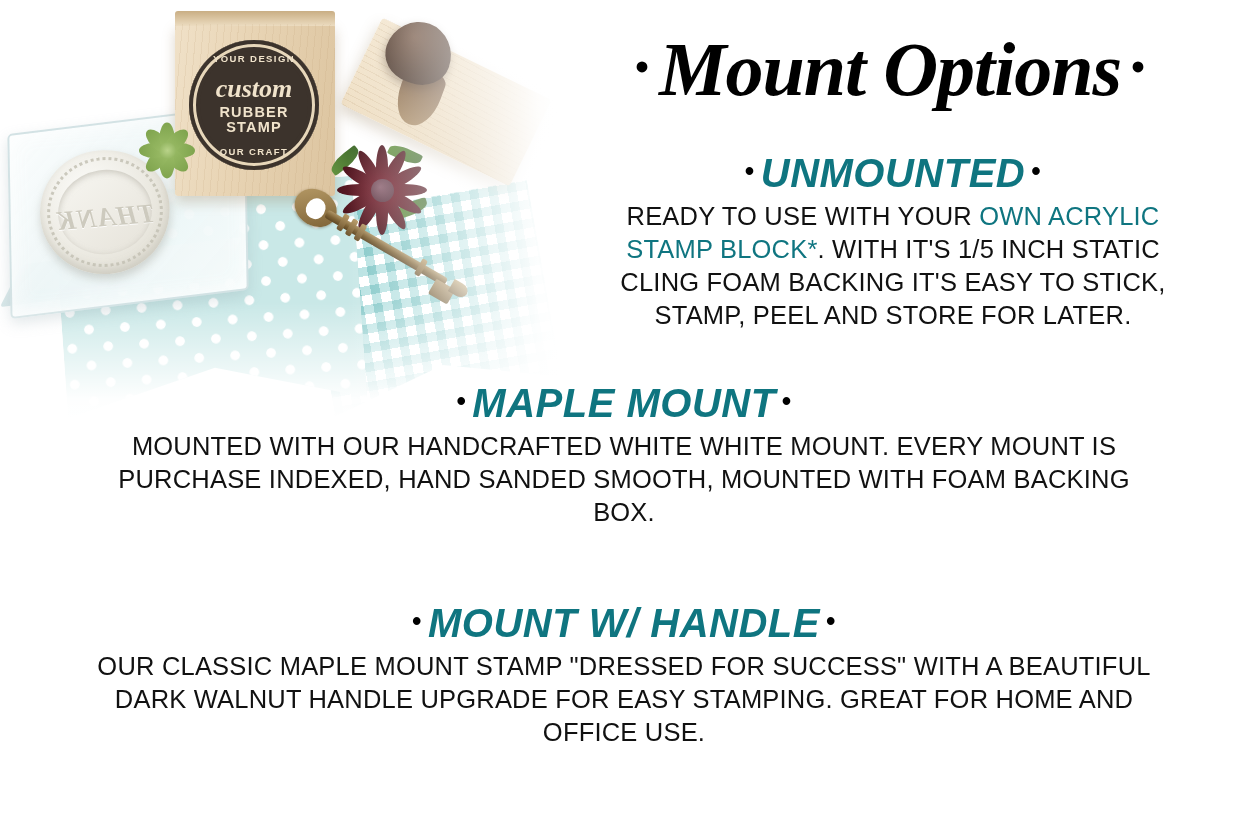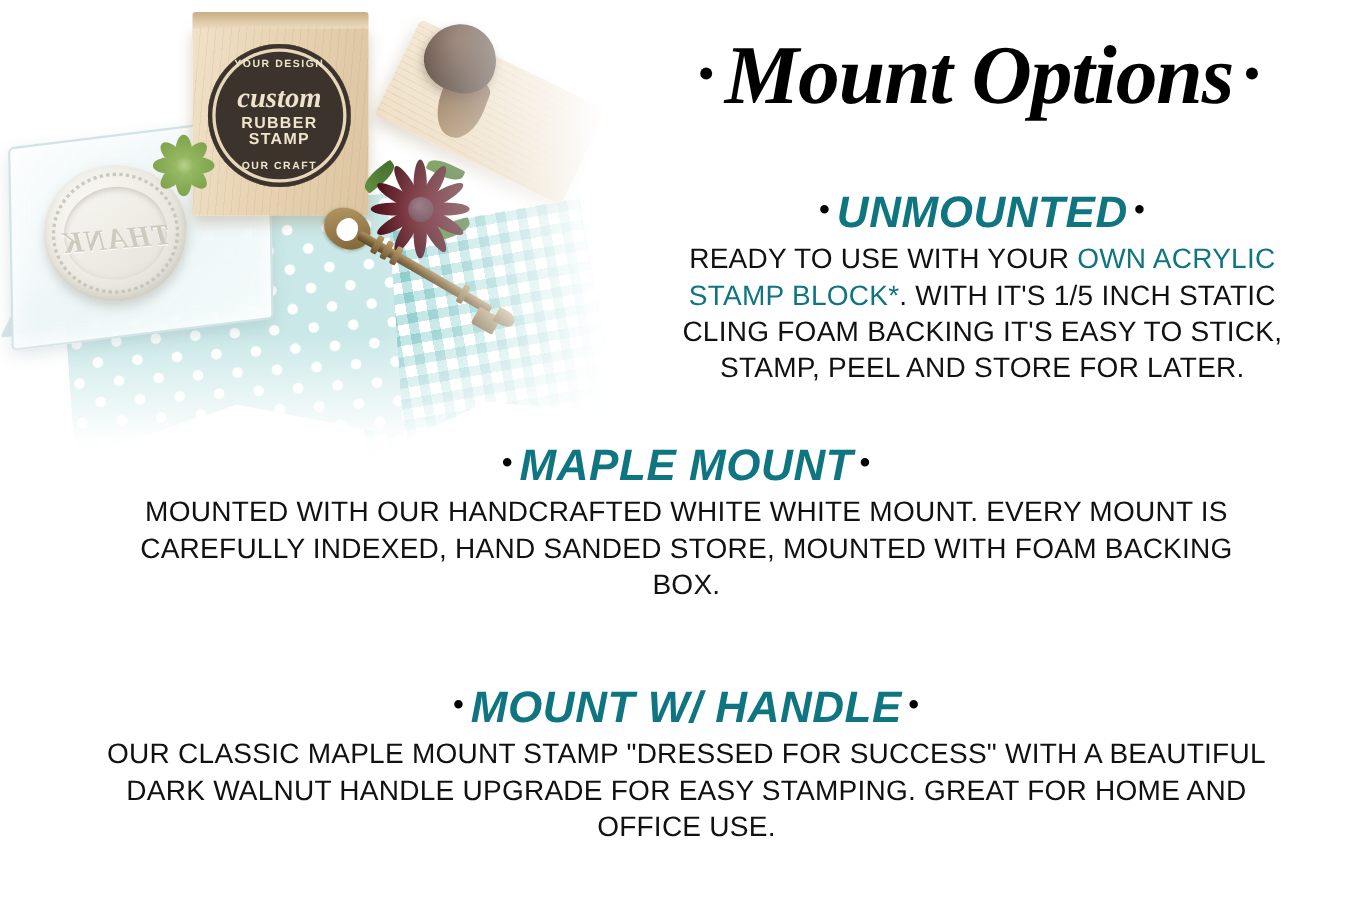--- a/index.html
+++ b/index.html
@@ -415,21 +415,20 @@
     font-style: normal;
     font-size: 40px;
     vertical-align: 14px;
     letter-spacing: 0;
   }
   .title .word { padding: 0 10px; }
 
   .section {
     position: absolute;
     z-index: 70;
-    margin-top: 20px;
   }
   .sec-head {
     text-align: center;
     font-family: "Liberation Sans", sans-serif;
     font-style: italic;
     font-weight: bold;
     font-size: 40px;
     color: #0f7580;
     letter-spacing: 0.5px;
     white-space: nowrap;
@@ -571,21 +570,21 @@
       <span class="line">STAMP, PEEL AND STORE FOR LATER.</span>
     </div>
   </div>
 
   <div class="section" id="sec-maple">
     <div class="sec-head">
       <span class="dot">•</span><span>MAPLE MOUNT</span><span class="dot">•</span>
     </div>
     <div class="sec-body">
       <span class="line">MOUNTED WITH OUR HANDCRAFTED WHITE WHITE MOUNT. EVERY MOUNT IS</span>
-      <span class="line">CAREFULLY INDEXED, HAND SANDED STORE, MOUNTED WITH FOAM BACKING</span>
+      <span class="line">PURCHASE INDEXED, HAND SANDED SMOOTH, MOUNTED WITH FOAM BACKING</span>
       <span class="line">BOX.</span>
     </div>
   </div>
 
   <div class="section" id="sec-handle">
     <div class="sec-head">
       <span class="dot">•</span><span>MOUNT W/ HANDLE</span><span class="dot">•</span>
     </div>
     <div class="sec-body">
       <span class="line">OUR CLASSIC MAPLE MOUNT STAMP "DRESSED FOR SUCCESS" WITH A BEAUTIFUL</span>

